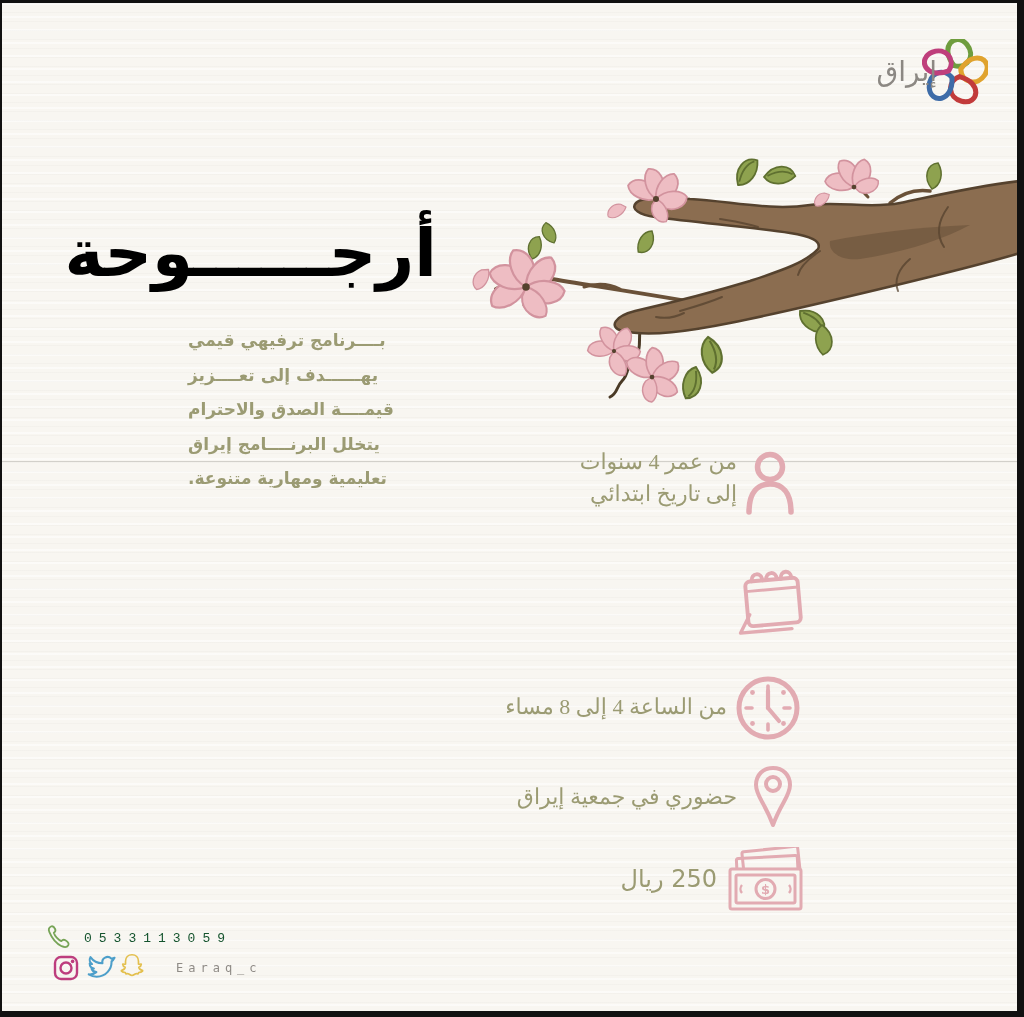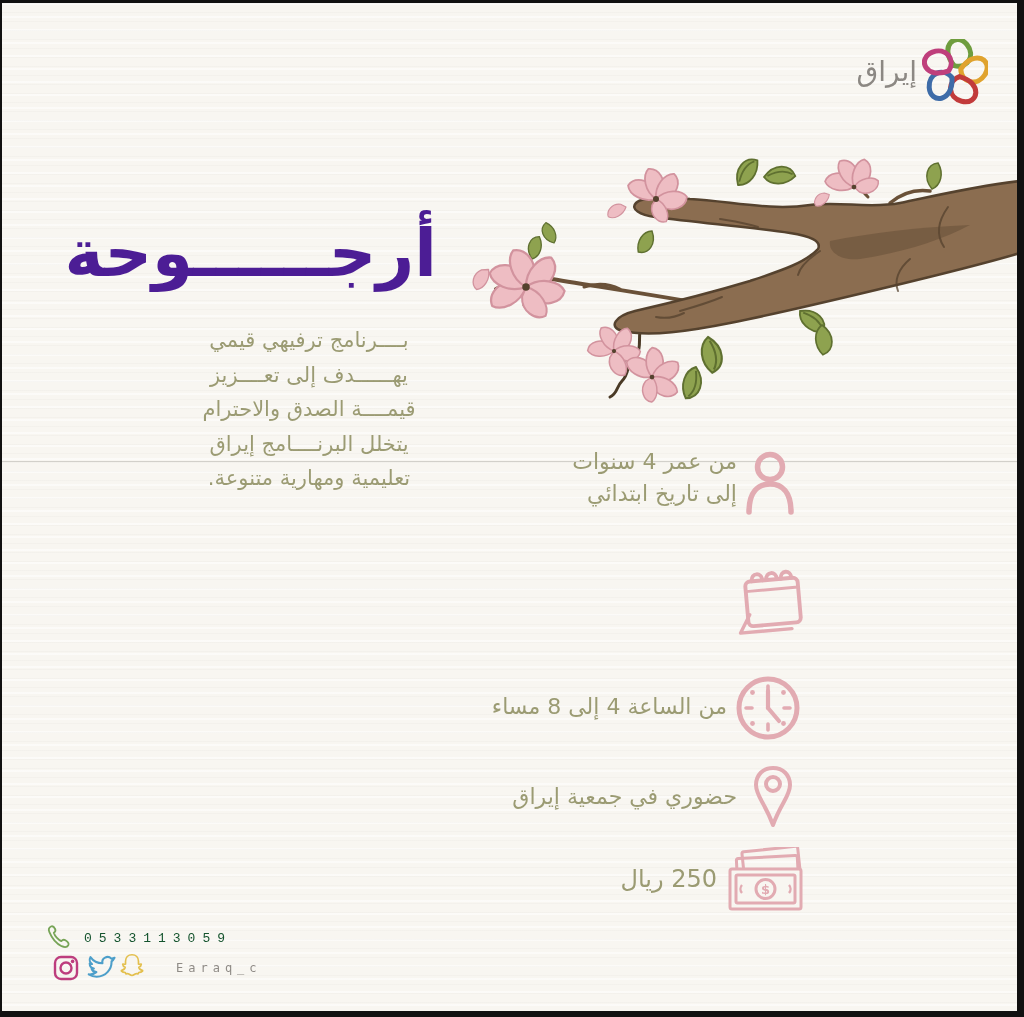--- a/index.html
+++ b/index.html
@@ -20,25 +20,25 @@
     mix-blend-mode:normal;
   }
   .seam{position:absolute;left:0;width:100%;height:1px;background:rgba(140,138,130,0.35);}
   .abs{position:absolute;}
   .rtl{direction:rtl;unicode-bidi:embed;}
 
   .wordmark{
     font-size:28px;color:#8c8883;letter-spacing:0;text-align:right;
   }
   .main-title{
-    color:#4c1d95;font-size:66px;font-weight:bold;text-align:center;
+    color:#000000;font-size:66px;font-weight:bold;text-align:center;
     white-space:nowrap;
   }
-  .desc{color:#9b9b73;font-size:21px;line-height:34.6px;text-align:center;font-weight:400;}
-  .info-text{color:#9b9b73;font-size:22px;line-height:32px;text-align:right;font-weight:500;}
+  .desc{color:#9b9b73;font-size:17px;line-height:34.6px;text-align:left;font-weight:700;}
+  .info-text{color:#9b9b73;font-size:22px;line-height:32px;text-align:right;font-weight:500;font-family:Liberation Serif, serif;}
   .price-text{color:#9b9b73;font-size:24px;text-align:right;font-weight:500;}
   .phone-number{color:#14532d;font-size:13px;letter-spacing:7px;font-family:Liberation Mono, monospace;}
   .social-handle{color:#8f8b86;font-size:12px;letter-spacing:5px;font-family:"DejaVu Sans Mono","DejaVu Sans",monospace;}
   svg{display:block;}
 </style>
 </head>
 <body>
 
 <div class="poster">
 
@@ -50,21 +50,21 @@
         <g transform="rotate(-8)">
           <path d="M0,-7 C-14,-30 7,-44 17,-28 C25,-15 14,-1 0,-7 Z" stroke="#6f9d3e"></path>
           <path transform="rotate(72)" d="M0,-7 C-14,-30 7,-44 17,-28 C25,-15 14,-1 0,-7 Z" stroke="#e0a32e"></path>
           <path transform="rotate(144)" d="M0,-7 C-14,-30 7,-44 17,-28 C25,-15 14,-1 0,-7 Z" stroke="#c23b3b"></path>
           <path transform="rotate(216)" d="M0,-7 C-14,-30 7,-44 17,-28 C25,-15 14,-1 0,-7 Z" stroke="#3e6ca8"></path>
           <path transform="rotate(288)" d="M0,-7 C-14,-30 7,-44 17,-28 C25,-15 14,-1 0,-7 Z" stroke="#bf3f7c"></path>
         </g>
       </g>
     </svg>
   </div>
-  <div class="abs rtl wordmark" style="left:840px;top:52px;width:75px;">إيراق</div>
+  <div class="abs rtl wordmark" style="left:860px;top:52px;width:75px;">إيراق</div>
 
   <div class="abs" style="left:468px;top:138px;width:550px;height:280px;">
     <svg width="550" height="280" viewBox="0 0 550 280">
 
       <g fill="none" stroke="#6a5138" stroke-linecap="round">
         <path d="M240,164 C190,155 130,146 82,138 C62,135 42,140 26,148" stroke-width="4"></path>
         <path d="M82,138 C70,146 60,154 54,164" stroke-width="3"></path>
         <path d="M150,148 C138,142 126,142 114,146" stroke-width="3"></path>
         <path d="M226,64 C210,58 194,56 180,60" stroke-width="3.5"></path>
         <path d="M196,72 C190,62 188,52 192,44" stroke-width="3"></path>

